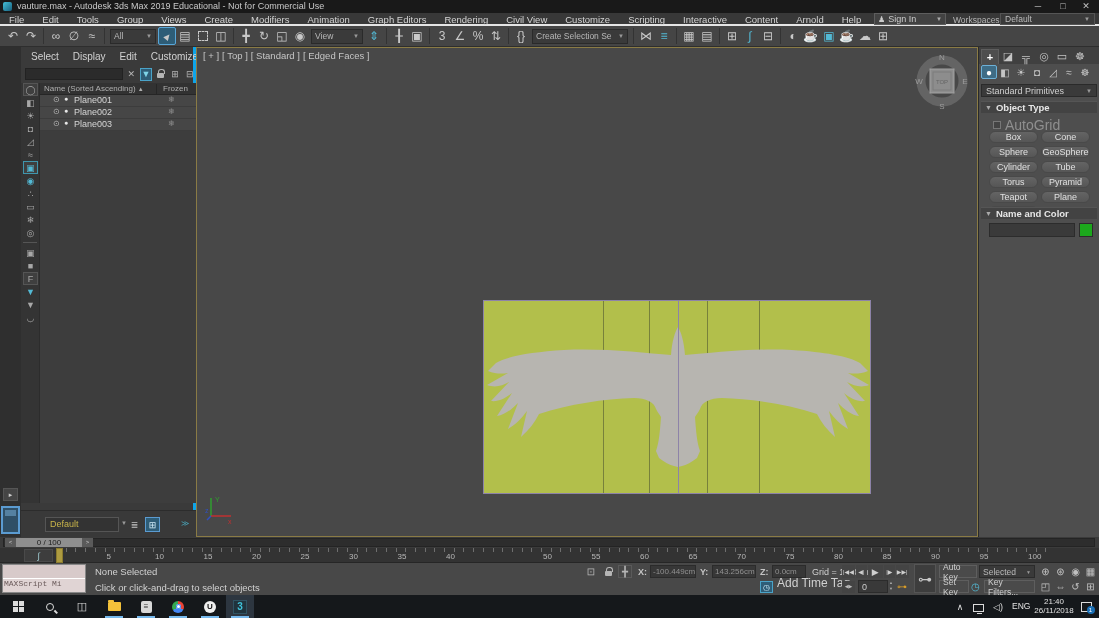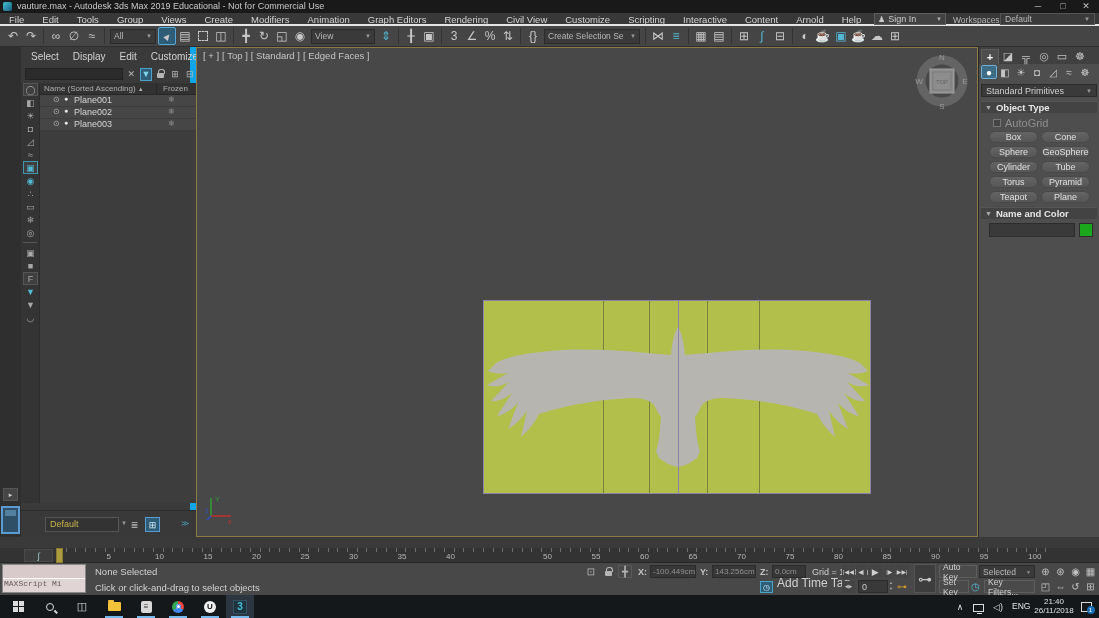--- a/index.html
+++ b/index.html
@@ -47,21 +47,21 @@
   #main { left:0; top:47px; width:1099px; height:490px; background:#333; }
 
   
   #leftstrip { left:0; top:0; width:21px; height:490px; background:#2f2f2f; }
   #strip-expand { left:3px; top:441px; width:15px; height:13px; background:#454545; border:1px solid #555;
     font-size:7px; color:#ccc; text-align:center; line-height:12px; }
   #layout-tab { left:1px; top:459px; width:19px; height:28px; border:2px solid #5b9bd1; background:#2f4f66; }
   #layout-tab::before { content:""; display:block; margin:2px; height:6px; background:#6fa3c8; opacity:.6; }
 
   
-  #explorer { left:21px; top:0; width:175px; height:490px; background:#3a3a3a; border-right:6px solid #0ea5e9; }
+  #explorer { left:21px; top:0; width:175px; height:490px; background:#3a3a3a; border-right:3px solid #0ea5e9; }
   #se-menu { display:flex; height:18px; align-items:center; padding-left:10px; }
   .se-menu-item { font-size:10px; color:#d2d2d2; margin-right:14px; }
   #se-search-row { left:0; top:18px; width:175px; height:18px; display:flex; align-items:center; padding-left:4px; }
   #se-search-input { width:98px; height:12px; background:#2b2b2b; border:1px solid #222; }
   .se-s-icon { width:13px; height:13px; margin-left:2px; font-size:9px; color:#b5b5b5; display:flex; align-items:center; justify-content:center; }
   .se-s-icon.on { background:#2e5d77; border:1px solid #4aa3c8; color:#7fd4e8; }
   .icon-lock { position:relative; width:7px; height:5px; background:#b5b5b5; border-radius:1px; margin-top:3px; }
   .icon-lock::before { content:""; position:absolute; left:1px; top:-4px; width:5px; height:4px;
     border:1.5px solid #b5b5b5; border-bottom:none; border-radius:3px 3px 0 0; }
   #se-side { left:0; top:36px; width:19px; height:420px; background:#343434; border-right:1px solid #2c2c2c; }
@@ -106,21 +106,21 @@
   .cp-tab.active { background:#4e4e4e; border:1px solid #5e5e5e; border-bottom:none; color:#fff; font-weight:bold; }
   #cp-cats { display:flex; height:16px; align-items:center; padding-left:2px; }
   .cp-cat { width:16px; height:14px; display:flex; align-items:center; justify-content:center; font-size:10px; color:#c5c5c5; }
   .cp-cat.active { background:#3f6c85; border:1px solid #6db1d8; border-radius:2px; color:#fff; }
   #cp-dd { left:2px; top:37px; width:116px; height:13px; background:#3a3a3a; border:1px solid #2a2a2a;
     font-size:9px; color:#cfcfcf; display:flex; align-items:center; padding:0 4px; }
   #cp-dd .arr { margin-left:auto; font-size:6px; color:#999; }
   .rollout { left:2px; width:116px; height:12px; background:#434343; border-top:1px solid #555;
     font-size:9.5px; font-weight:bold; color:#e6e6e6; padding:0 4px; display:flex; align-items:center; }
   .rollout .rarr { font-size:7px; color:#aaa; margin-right:4px; font-weight:normal; }
-  #cp-autogrid { left:14px; top:70px; font-size:11px; color:#8f8f8f; display:flex; align-items:center; }
+  #cp-autogrid { left:14px; top:70px; font-size:14px; color:#8f8f8f; display:flex; align-items:center; }
   #cp-autogrid .cb { width:8px; height:8px; border:1px solid #777; background:#444; margin-right:4px; }
   #cp-buttons { left:10px; top:84px; width:104px; display:flex; flex-wrap:wrap; gap:3px; }
   .cp-btn { width:49px; height:12px; background:linear-gradient(#646464,#565656); border:1px solid #494949;
     border-radius:7px; font-size:9px; color:#e0e0e0; display:flex; align-items:center; justify-content:center; }
   #cp-name-field { left:10px; top:176px; width:86px; height:14px; background:#3a3a3a; border:1px solid #2c2c2c; }
   #cp-color-swatch { left:100px; top:176px; width:14px; height:14px; border:1px solid #2c2c2c; }
 
   
   #timeslider { left:0; top:537px; width:1099px; height:11px; background:#3b3b3b; }
   #ts-track { left:3px; top:1px; width:1092px; height:9px; background:#2d2d2d; border:1px solid #242424; }
@@ -289,21 +289,21 @@
       </div>
       <div class="tbtn">
         <span>↻</span>
       </div>
       <div class="tbtn">
         <span>◱</span>
       </div>
       <div class="tbtn">
         <span>◉</span>
       </div>
-      <div class="tdrop" style="width: 64px;">
+      <div class="tdrop" style="width: 52px;">
         <span>View</span>
         <span class="arr">▼</span>
       </div>
       <div class="tbtn accent">
         <span>⇕</span>
       </div>
       <div class="tsep"></div>
       <div class="tbtn">
         <span>╂</span>
       </div>
@@ -561,20 +561,28 @@
         </div>
       <div class="rollout abs" style="top:160px">
         <span class="rarr">▼</span>
         <span>Name and Color</span>
       </div>
       <input id="cp-name-field" class="abs" style="">
       <div id="cp-color-swatch" class="abs" style="background: rgb(28, 168, 28);"></div>
     </div>
   </div>
 
+  <div id="timeslider" class="abs">
+    <div id="ts-track" class="abs"></div>
+    <div id="ts-handle" class="abs">
+      <div class="ts-arr">&lt;</div>
+      <div id="ts-value">0 / 100</div>
+      <div class="ts-arr">&gt;</div>
+    </div>
+  </div>
 
   <div id="trackbar" class="abs">
     <div id="mini-curve" class="abs">∫</div>
     <div id="ruler" class="abs">
         <span class="ruler-label" style="left: 2px;">0</span>
         <span class="ruler-label" style="left: 50.5px;">5</span>
         <span class="ruler-label" style="left: 99px;">10</span>
         <span class="ruler-label" style="left: 147.5px;">15</span>
         <span class="ruler-label" style="left: 196px;">20</span>
         <span class="ruler-label" style="left: 244.5px;">25</span>

